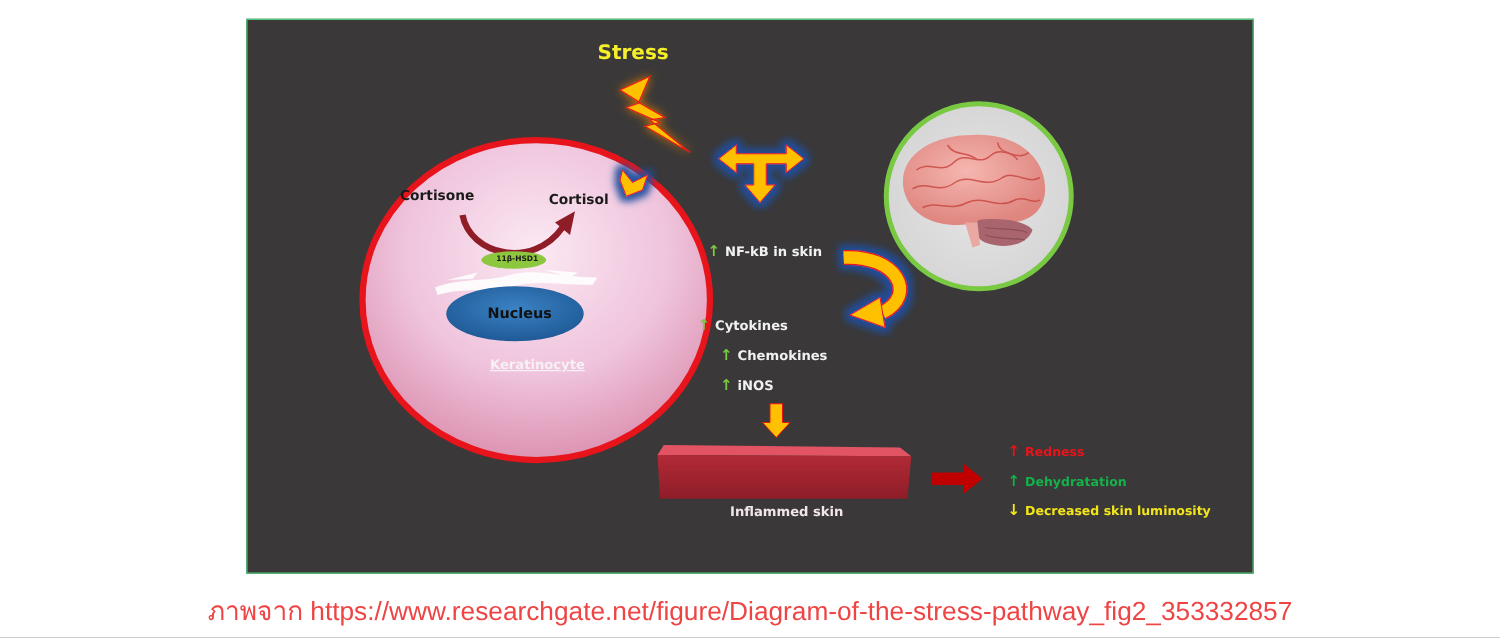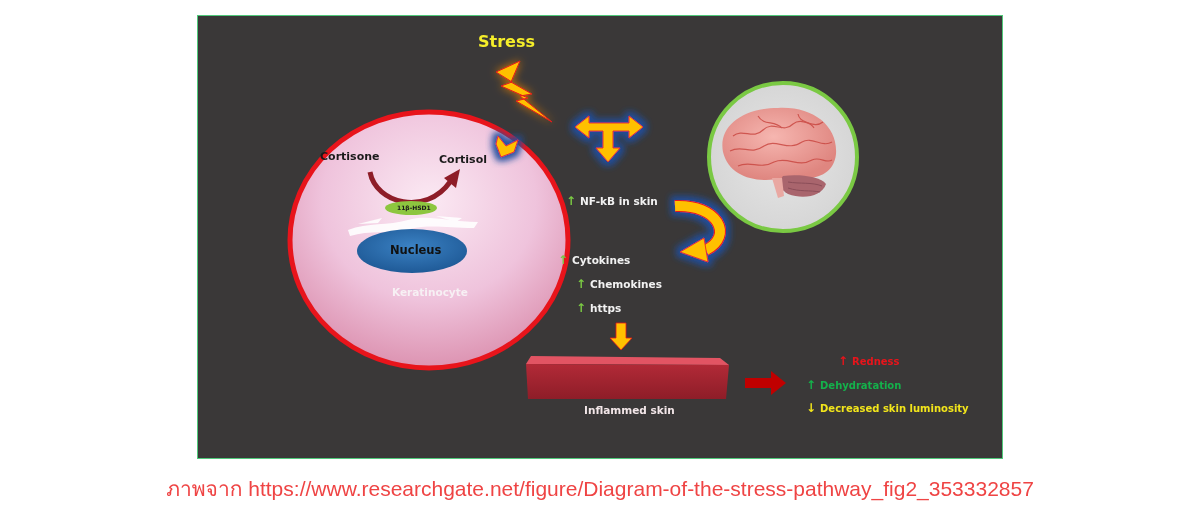--- a/index.html
+++ b/index.html
@@ -137,38 +137,38 @@
       <polygon points="547,362 573,362 573,355 588,367 573,379 573,372 547,372" fill="#c00000"></polygon>
     </g>
   </svg>
 
   <div class="abs lbl title-stress">Stress</div>
 
   <div class="abs lbl cell-text" style="left:112px;top:134px;margin-left:10px;">Cortisone</div>
   <div class="abs lbl cell-text" style="left:241px;top:137px;">Cortisol</div>
   <div class="abs lbl" style="left:199px;top:188px;font-size:6px;color:#1a1a1a;">11β-HSD1</div>
   <div class="abs lbl" style="left:192px;top:227px;font-size:11.5px;color:#111;">Nucleus</div>
-  <div class="abs lbl" style="left:194px;top:270px;font-size:10.5px;color:#f7f0f4;">Keratinocyte</div>
+  <div class="abs lbl" style="left:194px;top:270px;font-size:10.5px;color:#f7f0f4;text-decoration:underline;">Keratinocyte</div>
 
   <div class="abs lbl white-text" style="left:368px;top:178px;">
     <span class="up" style="color:#7ac943">↑</span><span>NF-kB in skin</span>
   </div>
   <div class="abs lbl white-text" style="left:360px;top:237px;">
     <span class="up" style="color:#7ac943">↑</span><span>Cytokines</span>
   </div>
   <div class="abs lbl white-text" style="left:378px;top:261px;">
     <span class="up" style="color:#7ac943">↑</span><span>Chemokines</span>
   </div>
   <div class="abs lbl white-text" style="left:378px;top:285px;">
-    <span class="up" style="color:#7ac943">↑</span><span>https</span>
+    <span class="up" style="color:#7ac943">↑</span><span>iNOS</span>
   </div>
 
   <div class="abs lbl" style="left:386px;top:356px;font-size:10.5px;color:#f2e6e8;margin-top:32px;">Inflammed skin</div>
 
-  <div class="abs lbl" style="left:640px;top:338px;font-size:10px;color:#e8141b;">
+  <div class="abs lbl" style="left:608px;top:338px;font-size:10px;color:#e8141b;">
     <span class="up">↑</span><span>Redness</span>
   </div>
   <div class="abs lbl" style="left:608px;top:362px;font-size:10px;color:#14b14b;">
     <span class="up">↑</span><span>Dehydratation</span>
   </div>
   <div class="abs lbl" style="left:608px;top:385px;font-size:10px;color:#f2e51b;">
     <span class="up">↓</span><span>Decreased skin luminosity</span>
   </div>
 </div>
 

